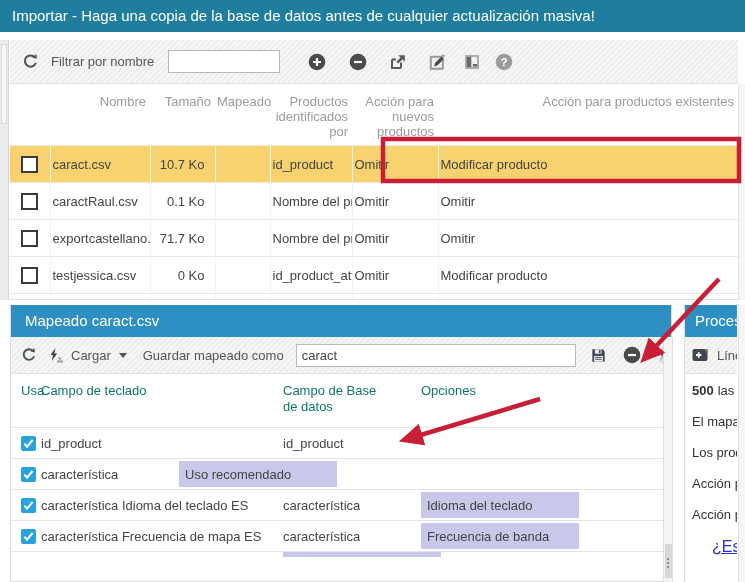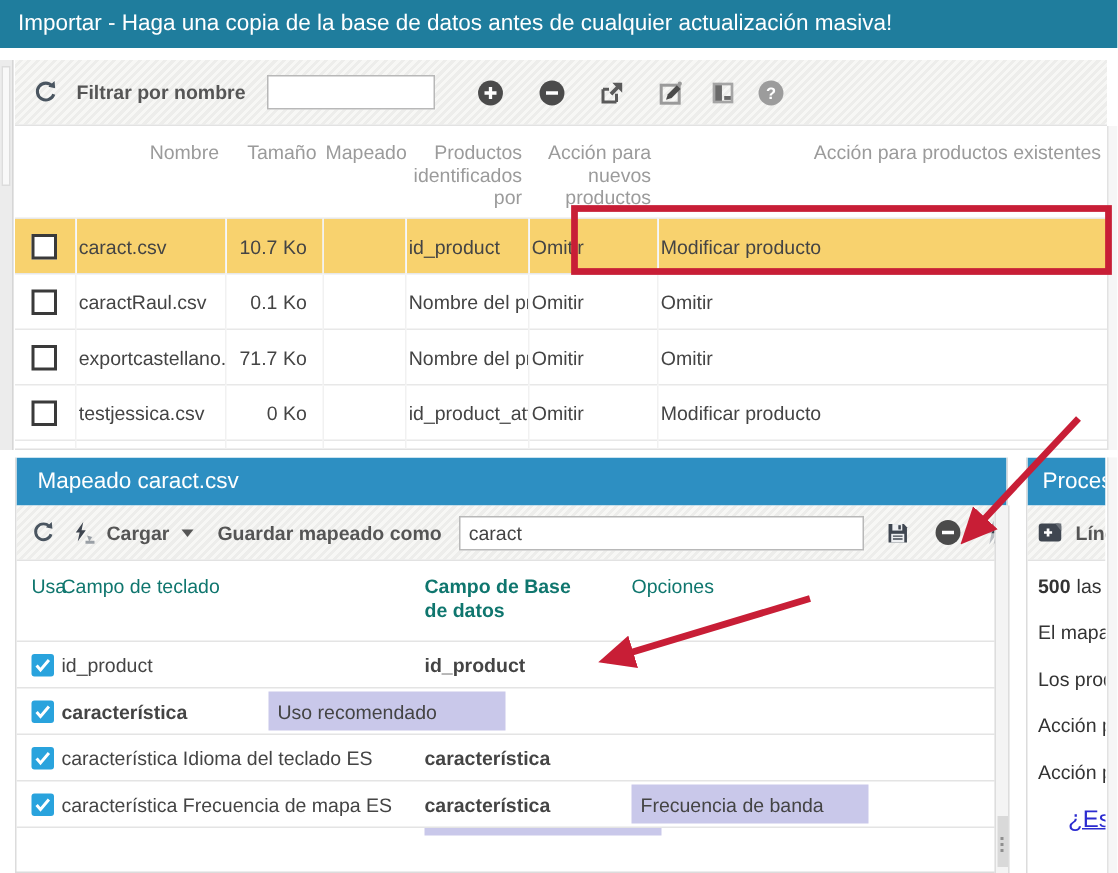--- a/index.html
+++ b/index.html
@@ -10,21 +10,21 @@
   #titlebar{left:0;top:0;width:745px;height:32px;background:#1f7d9d;color:#fff;
             font-size:15px;line-height:32px;padding-left:12px;box-sizing:border-box;white-space:nowrap;}
   
   .hatch{background:repeating-linear-gradient(135deg,#f7f7f5 0px,#f7f7f5 2px,#ededeb 2px,#ededeb 4px);}
   
   #left-strip{left:0;top:40px;width:9px;height:260px;background:#ececec;border-right:1px solid #d6d6d6;box-sizing:border-box;}
   #left-strip .thumb{position:absolute;left:1px;top:4px;width:6px;height:80px;background:#f8f8f8;border:1px solid #dcdcdc;box-sizing:border-box;}
   
   #browser-panel{left:10px;top:40px;width:728px;height:260px;background:#fff;border-bottom:1px solid #e0e0e0;box-sizing:border-box;overflow:hidden;}
   #browser-toolbar{height:44px;display:flex;align-items:center;padding-left:12px;border-bottom:1px solid #e2e2e2;box-sizing:border-box;}
-  .tb-label{font-size:13px;color:#555;margin-left:12px;white-space:nowrap;font-weight:bold;}
+  .tb-label{font-size:13px;color:#555;margin-left:12px;white-space:nowrap;}
   .tb-input{height:21px;border:1px solid #b8b8b8;font-size:13px;color:#444;padding:0 4px;background:#fff;}
   .icon-btn{display:inline-flex;align-items:center;justify-content:center;cursor:pointer;}
   svg{display:block;}
   
   #file-table{width:728px;border-collapse:collapse;table-layout:fixed;font-size:13px;color:#444;}
   #file-table th{font-weight:normal;color:#9b9b9b;text-align:right;vertical-align:top;padding:10px 4px 6px 2px;line-height:15px;}
   #file-table td{height:37px;padding:0 4px 0 2px;border-top:1px solid #e8e8e8;border-right:1px solid #f1f1f1;
                  white-space:nowrap;overflow:hidden;box-sizing:border-box;}
   #file-table tr.highlighted td{background:#f8d26e;}
   .c-size{text-align:right;padding-right:10px !important;}
@@ -33,21 +33,21 @@
   #annotations{left:0;top:0;width:745px;height:582px;pointer-events:none;z-index:50;}
   
   #mapping-panel{left:10px;top:305px;width:662px;height:277px;background:#fff;border:1px solid #dcdcdc;border-top:none;box-sizing:border-box;overflow:hidden;}
   .panel-header{height:32px;background:#2d8fc2;color:#fff;font-size:15px;line-height:32px;padding-left:14px;white-space:nowrap;}
   #mapping-toolbar{height:37px;display:flex;align-items:center;padding-left:10px;border-bottom:1px solid #e2e2e2;box-sizing:border-box;}
   .caret{width:0;height:0;border-left:4px solid transparent;border-right:4px solid transparent;border-top:5px solid #555;margin-left:8px;}
   #map-name-input{width:272px;height:21px;border:1px solid #b8b8b8;font-size:13px;color:#444;padding:0 5px;margin-left:12px;background:#fff;}
   .map-header{display:flex;height:53px;color:#0f766e;font-size:13px;box-sizing:border-box;padding-top:9px;}
   .m-usa{width:30px;padding-left:10px;box-sizing:border-box;flex:none;}
   .m-file{width:242px;flex:none;}
-  .m-db{width:138px;flex:none;font-weight:bold;}
+  .m-db{width:138px;flex:none;}
   .m-opt{flex:1;}
   .wrap100{display:inline-block;width:102px;line-height:16px;}
   .map-row{display:flex;align-items:center;height:31px;border-top:1px solid #e4e4e4;font-size:13px;color:#444;box-sizing:border-box;}
   .map-row .m-file,.map-row .m-db{white-space:nowrap;overflow:hidden;}
   .mcb{display:inline-block;width:15px;height:15px;background:#29a3dd;border-radius:2px;vertical-align:middle;}
   .opt-box{width:158px;height:26px;background:#c9c8ea;display:flex;align-items:center;padding-left:6px;box-sizing:border-box;white-space:nowrap;overflow:hidden;}
   #map-sliver{height:6px;border-top:1px solid #e4e4e4;position:relative;}
   #map-sliver .opt-box{position:absolute;left:272px;top:0;height:5px;}
   
   #map-scroll{left:663px;top:337px;width:10px;height:245px;background:#f4f4f4;border-left:1px solid #ddd;border-right:1px solid #ddd;box-sizing:border-box;}
@@ -287,20 +287,23 @@
       <div class="map-row">
         <div class="m-usa">
           <span class="mcb">
             <svg width="15" height="15" viewBox="0 0 15 15">
               <path d="M3.4 7.6l2.6 3L11.6 4" stroke="#fff" stroke-width="2" fill="none"></path>
             </svg>
           </span>
         </div>
         <div class="m-file">característica Idioma del teclado ES</div>
         <div class="m-db">característica</div>
+        <div class="m-opt">
+          <div class="opt-box">Idioma del teclado</div>
+        </div>
       </div>
 
       <div class="map-row">
         <div class="m-usa">
           <span class="mcb">
             <svg width="15" height="15" viewBox="0 0 15 15">
               <path d="M3.4 7.6l2.6 3L11.6 4" stroke="#fff" stroke-width="2" fill="none"></path>
             </svg>
           </span>
         </div>

